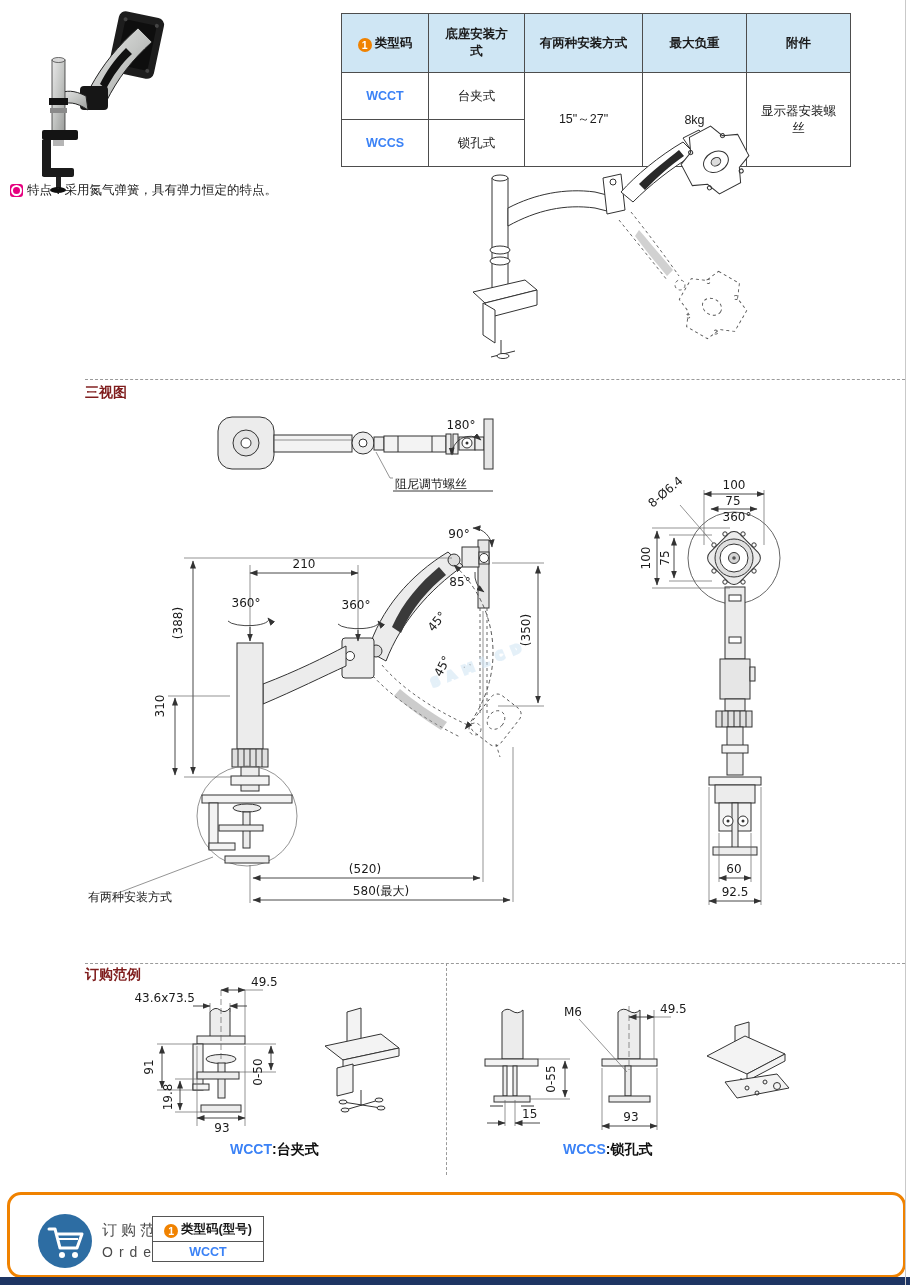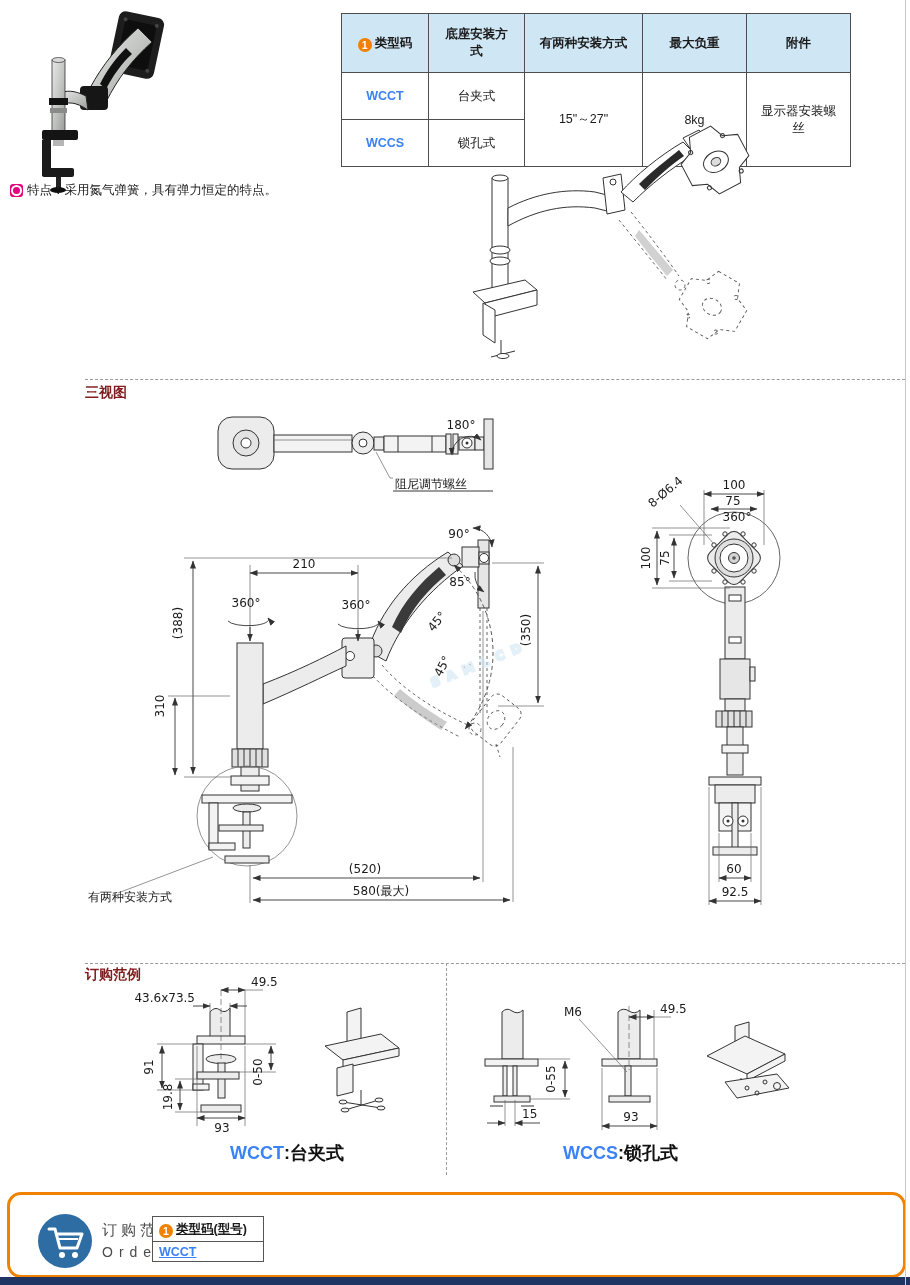--- a/index.html
+++ b/index.html
@@ -17,37 +17,37 @@
   table.spec td{height:22px;}
   .code{color:#3b82f6;font-weight:bold;}
   .badge{display:inline-flex;width:14px;height:14px;border-radius:50%;background:#f08200;color:#fff;
          font-size:10.5px;font-weight:bold;align-items:center;justify-content:center;margin-right:3px;
          vertical-align:-2px;line-height:14px;}
   .pinksq{display:inline-flex;width:13px;height:13px;background:#e5007f;border-radius:3px;color:#fff;
           font-size:10px;font-weight:bold;align-items:center;justify-content:center;margin-right:4px;
           vertical-align:-2px;}
   .ring{display:block;width:7px;height:7px;border:2px solid #fff;border-radius:50%;}
   .notetext{font-size:12.5px;color:#222;}
-  .caption{font-size:18px;font-weight:600;color:#111;}
+  .caption{font-size:14px;font-weight:600;color:#111;}
   
   svg text{font-family:"DejaVu Sans","Liberation Sans",sans-serif;font-size:12px;fill:#1a1a1a;}
   .ln{stroke:#333;stroke-width:1;fill:none}
   .fillp{fill:#ececec;stroke:#333;stroke-width:1}
   .fillq{fill:#f3f3f3;stroke:#333;stroke-width:1}
   .wht{fill:#fff;stroke:#333;stroke-width:1}
   .ext{stroke:#666;stroke-width:0.7;fill:none}
   .dim{stroke:#333;stroke-width:0.9;fill:none}
   .dsh{stroke:#444;stroke-width:0.9;fill:none;stroke-dasharray:4 3}
   .dsh2{stroke:#555;stroke-width:0.9;fill:none;stroke-dasharray:3 3}
   
   .order-box{border:3px solid #f08200;border-radius:14px;background:#fff;}
   .order-cn{font-size:15px;color:#4a4a4a;letter-spacing:4px;}
   .order-en{font-size:14px;color:#4a4a4a;letter-spacing:6px;}
   table.order{border-collapse:collapse;table-layout:fixed;font-size:12.5px;background:#fff;}
-  table.order th,table.order td{border:1.5px solid #555;text-align:left;padding:0 6px;text-decoration:underline;}
+  table.order th,table.order td{border:1.5px solid #555;text-align:center;padding:0 0;}
   table.order th{height:24px;font-weight:600;}
   table.order td{height:19px;}
   .navybar{background:#1e3563;}
   .rightborder{background:#c9c9c9;}
 </style>
 </head>
 <body>
 
 <div id="page">
 

